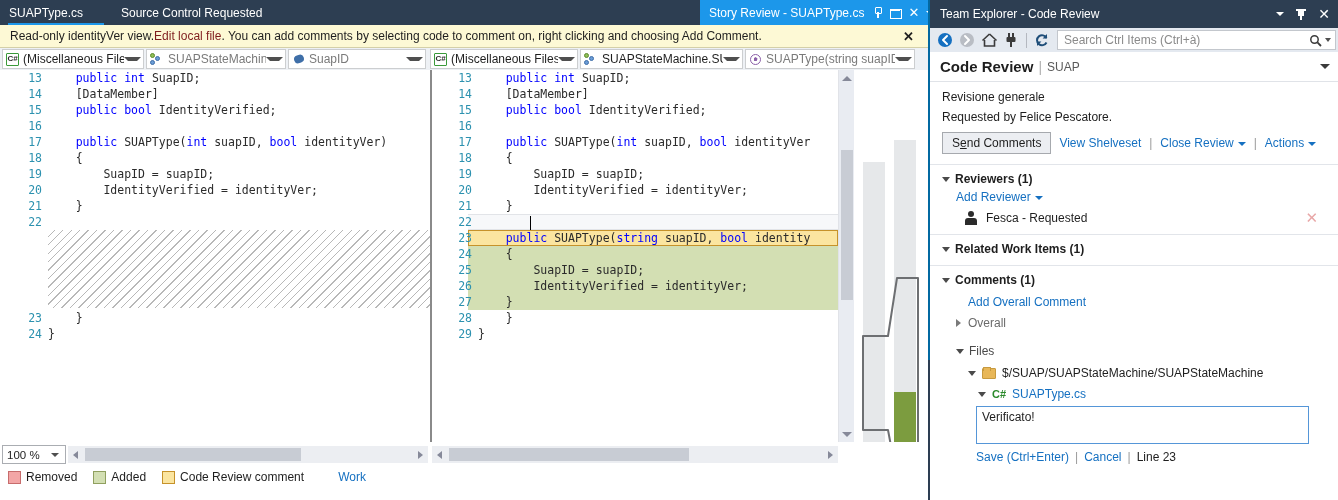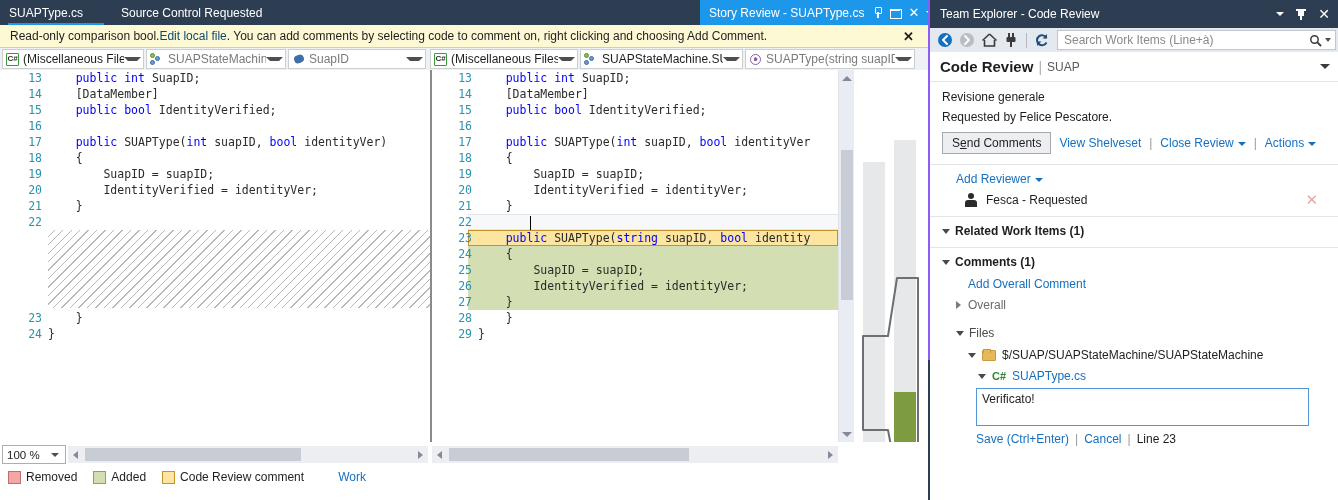--- a/index.html
+++ b/index.html
@@ -63,21 +63,21 @@
   .ic-caret-dn { width:0;height:0;border-left:4px solid transparent;border-right:4px solid transparent;border-top:4px solid #fff; }
 
   
   #info-bar {
     position: absolute; left: 0; top: 25px; width: 928px; height: 23px;
     background: #fdf9d5; border-bottom: 1px solid #d4d0a8;
     display: flex; align-items: center; padding: 0 10px;
     font-size: 12px; color: #1e1e1e;
   }
   #info-bar .txt { white-space: nowrap; }
-  #info-bar a { color: #0c4a6e; text-decoration: none; cursor: pointer; }
+  #info-bar a { color: #7f1d1d; text-decoration: none; cursor: pointer; }
   #info-bar .bar-close {
     margin-left: auto; font-weight: bold; font-size: 13px; cursor: pointer; color:#1e1e1e;
     padding-right: 4px;
   }
 
   
   #navbars {
     position: absolute; left: 0; top: 48px; width: 928px; height: 22px;
     background: #eef1f5; display: flex; align-items: center;
   }
@@ -221,21 +221,21 @@
   .lg-item { display:flex; align-items:center; gap:5px; margin-right: 10px; }
   .sw { width: 13px; height: 13px; border: 1px solid #8d8d8d; }
   .sw.removed { background:#f3a6a6; border-color:#c76c6c; }
   .sw.added   { background:#d3dfb3; border-color:#90a05f; }
   .sw.crc     { background:#fbe5a0; border-color:#c6922a; }
   #legend a { color:#1570c1; text-decoration:none; margin-left: 18px; cursor:pointer; }
 
   
   #team-explorer {
     position: absolute; left: 928px; top: 0; width: 410px; height: 360px;
-    background: #eef1f5; border-left: 2px solid #8b5cf6;
+    background: #eef1f5; border-left: 2px solid #0369a1;
   }
   #te-title {
     position: absolute; left:0; top: 0; width: 410px; height: 28px;
     background: #2d3e52; color: #ffffff;
     display: flex; align-items: center; padding: 0 6px 0 10px;
     font-size: 12px;
   }
   #te-title .sp { margin-left: auto; display:flex; align-items:center; gap:12px; padding-right:4px; }
   .te-caret { width:0;height:0;border-left:4px solid transparent;border-right:4px solid transparent;border-top:4px solid #fff; }
   .te-pin { width:10px;height:12px;position:relative; }
@@ -326,21 +326,21 @@
         <span class="tab-icons">
           <span class="tab-ic ic-pin"></span>
           <span class="tab-ic ic-float"></span>
           <span class="ic-x">✕</span>
           <span class="ic-caret-dn"></span>
         </span>
       </div>
     </div>
 
     <div id="info-bar">
-      <span class="txt">Read-only comparison bool. </span>
+      <span class="txt">Read-only identityVer view. </span>
       <a>Edit local file</a>
       <span class="txt">. You can add comments by selecting code to comment on, right clicking and choosing Add Comment.</span>
       <span class="bar-close">✕</span>
     </div>
 
     <div id="navbars">
       <div class="navgroup" style="width:428px; padding-left:2px;">
         <div class="navcombo" style="width:142px;">
           <span class="gly">
               <span class="cs-glyph">C#</span>
@@ -522,21 +522,21 @@
       </span>
       <span class="tb-sep"></span>
       <span class="tb-ic">
         <svg width="16" height="16" viewBox="0 0 16 16">
             <path d="M12.5 6 A5 5 0 1 0 12.5 10.5" stroke="#1f4e79" stroke-width="2" fill="none"></path>
             <path d="M13 2 L13 6.5 L8.6 6.5 Z" fill="#1f4e79"></path>
             <path d="M3 14 L3 9.5 L7.4 9.5 Z" fill="#1f4e79"></path>
           </svg>
       </span>
       <div id="te-search">
-        <span title="Search Work Items (Ctrl+à)">Search Work Items (Line+à)</span>
+        <span title="Search Work Items (Ctrl+à)">Search Ctrl Items (Ctrl+à)</span>
         <span class="mag">
           <svg width="13" height="13" viewBox="0 0 13 13">
               <circle cx="5.5" cy="5.5" r="3.7" stroke="#3b3b3b" stroke-width="1.5" fill="none"></circle>
               <path d="M8.4 8.4 L12 12" stroke="#3b3b3b" stroke-width="1.8"></path>
             </svg>
           <span class="mag-arr"></span>
         </span>
       </div>
     </div>
 
@@ -558,20 +558,24 @@
           <span class="vsep">|</span>
           <span class="blue"><span>Close Review</span><span class="minicaret"></span></span>
           <span class="vsep">|</span>
           <span class="blue"><span>Actions</span><span class="minicaret"></span></span>
         </div>
       </div>
 
       <div class="divider" style="margin-top:10px;"></div>
 
       <div class="sec">
+        <div class="sechdr">
+          <span class="tri-open"></span>
+          <span>Reviewers (1)</span>
+        </div>
         <div style="margin:4px 0 0 14px;">
           <span class="blue"><span>Add Reviewer</span><span class="minicaret"></span></span>
         </div>
         <div style="display:flex;align-items:center;gap:8px;margin:7px 0 0 22px;padding-right:10px;">
           <span class="person-ic"></span>
           <span class="te-line">Fesca - Requested</span>
           <span class="xclose">✕</span>
         </div>
       </div>
 

